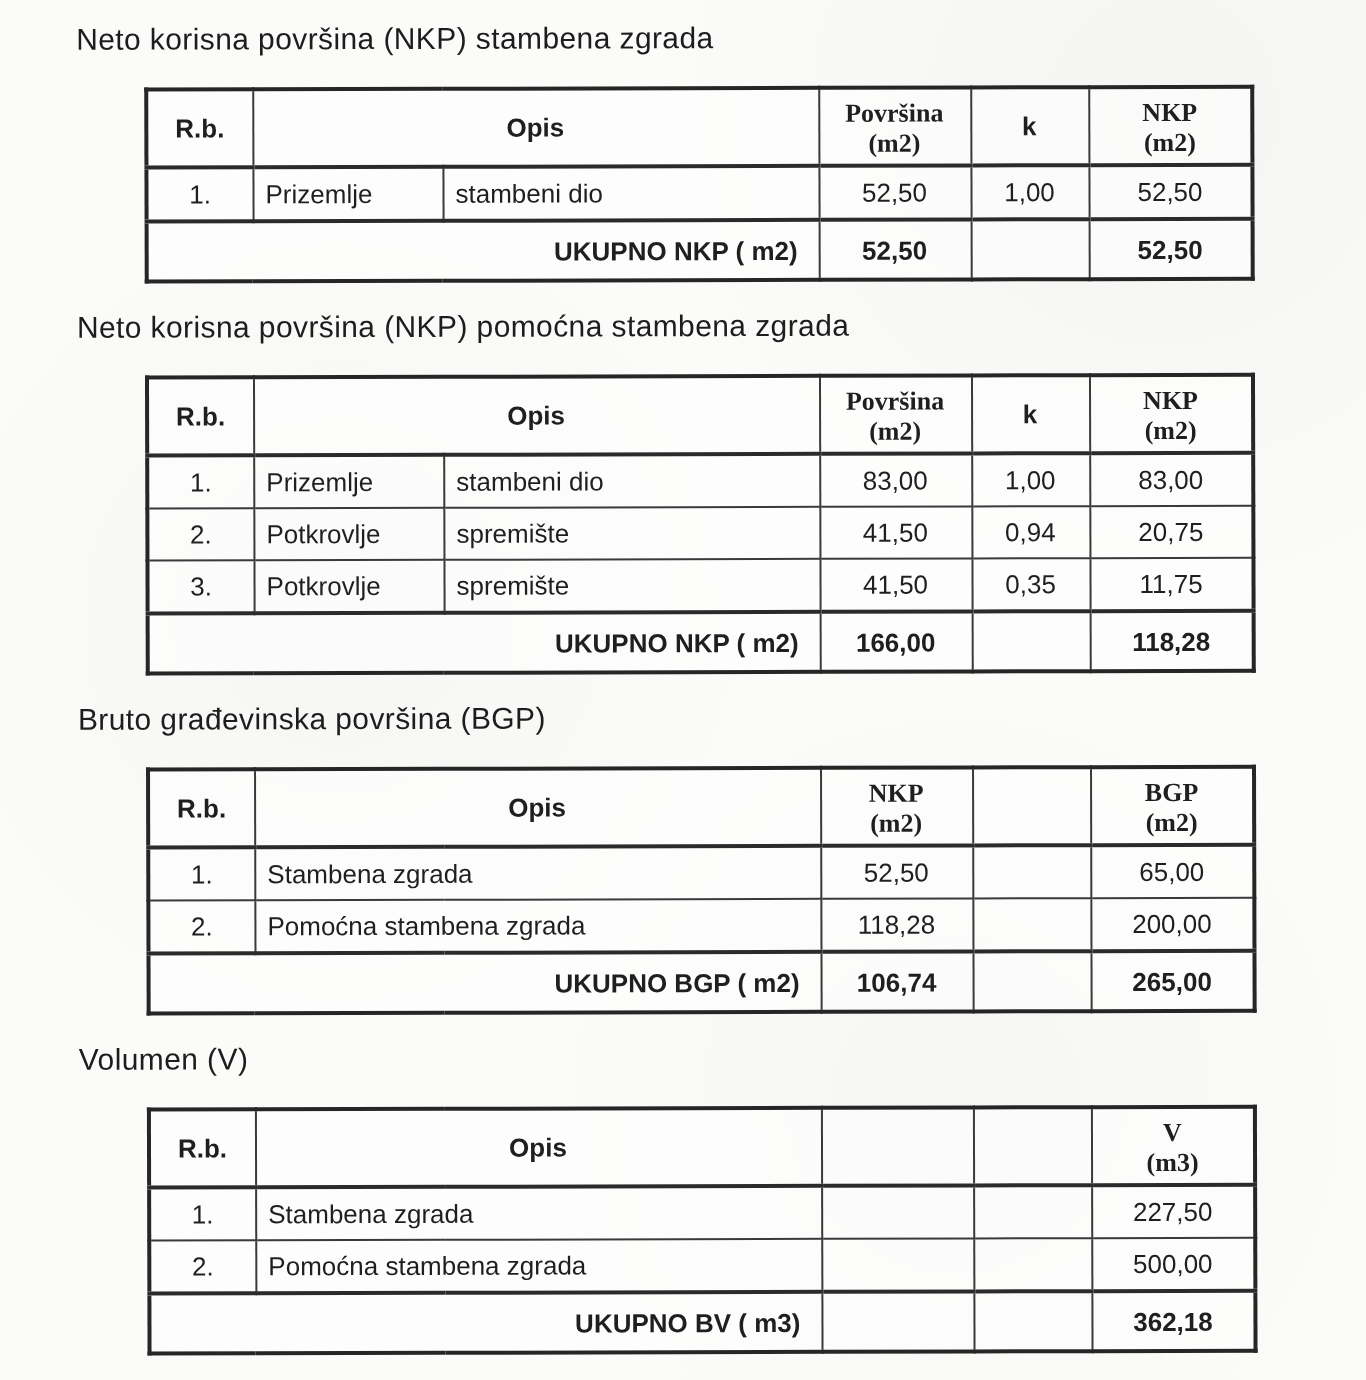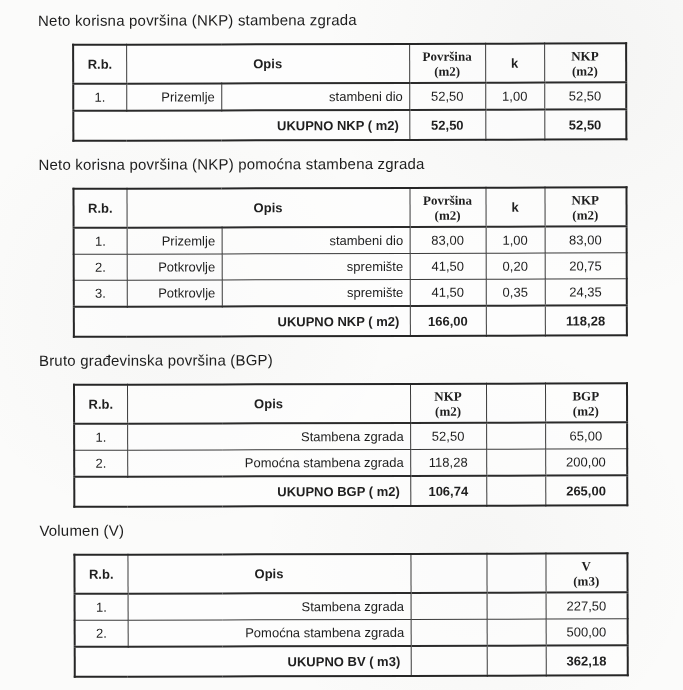--- a/index.html
+++ b/index.html
@@ -53,21 +53,21 @@
     border-bottom: 2px solid #2b2b2b;
     padding: 2px 2px;
   }
   .data-row td { height: 25px; }
   .total-row td {
     height: 26px;
     border-top: 2px solid #2b2b2b;
     font-weight: bold;
   }
   .num { text-align: center; padding: 0 2px; }
-  .txt { text-align: right; padding: 0 6px; }
+  .txt { text-align: left; padding: 0 6px; }
   .total-label {
     text-align: right;
     padding-right: 10px;
     font-size: 13px;
   }
   .hdr-line { display: block; font-family: Liberation Serif, serif; }
   .c-rb { width: 53px; }
   .c-o1 { width: 95px; }
   .c-o2 { width: 188px; }
   .c-v1 { width: 76px; }
@@ -157,30 +157,30 @@
           <td class="txt">stambeni dio</td>
           <td class="num">83,00</td>
           <td class="num">1,00</td>
           <td class="num">83,00</td>
         </tr>
         <tr class="data-row">
           <td class="num">2.</td>
           <td class="txt">Potkrovlje</td>
           <td class="txt">spremište</td>
           <td class="num">41,50</td>
-          <td class="num">0,20</td>
+          <td class="num">0,94</td>
           <td class="num">20,75</td>
         </tr>
         <tr class="data-row">
           <td class="num">3.</td>
           <td class="txt">Potkrovlje</td>
           <td class="txt">spremište</td>
           <td class="num">41,50</td>
           <td class="num">0,35</td>
-          <td class="num">24,35</td>
+          <td class="num">11,75</td>
         </tr>
         <tr class="total-row">
           <td colspan="3" class="total-label">UKUPNO NKP ( m2)</td>
           <td class="num">166,00</td>
           <td class="num"></td>
           <td class="num">118,28</td>
         </tr>
       </tbody>
     </table>
   </div>

